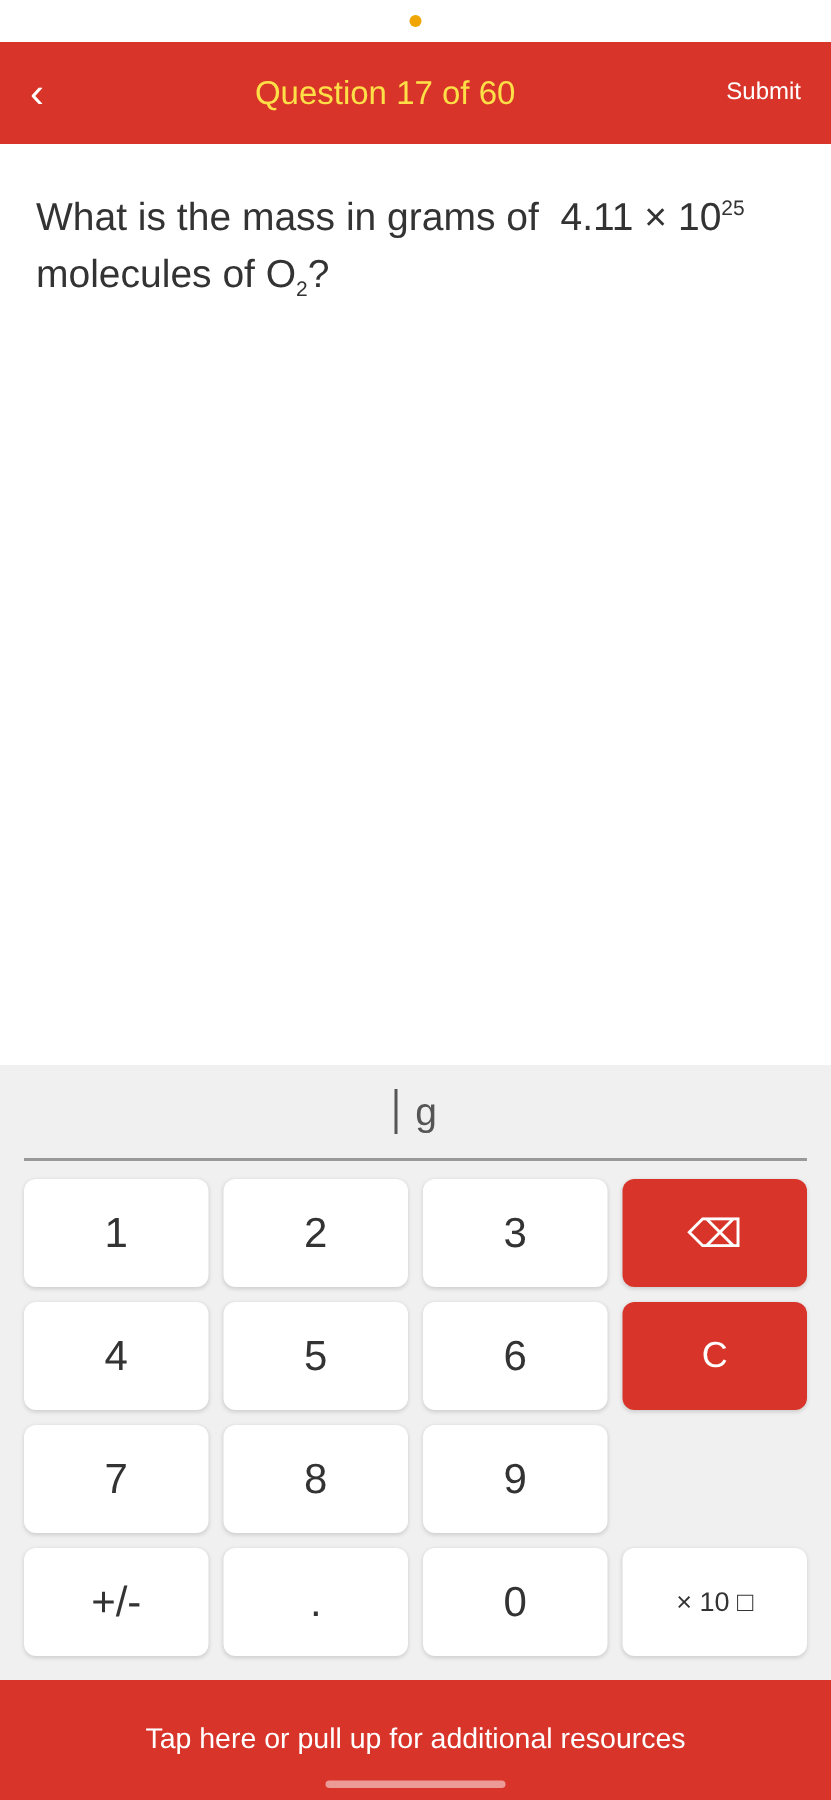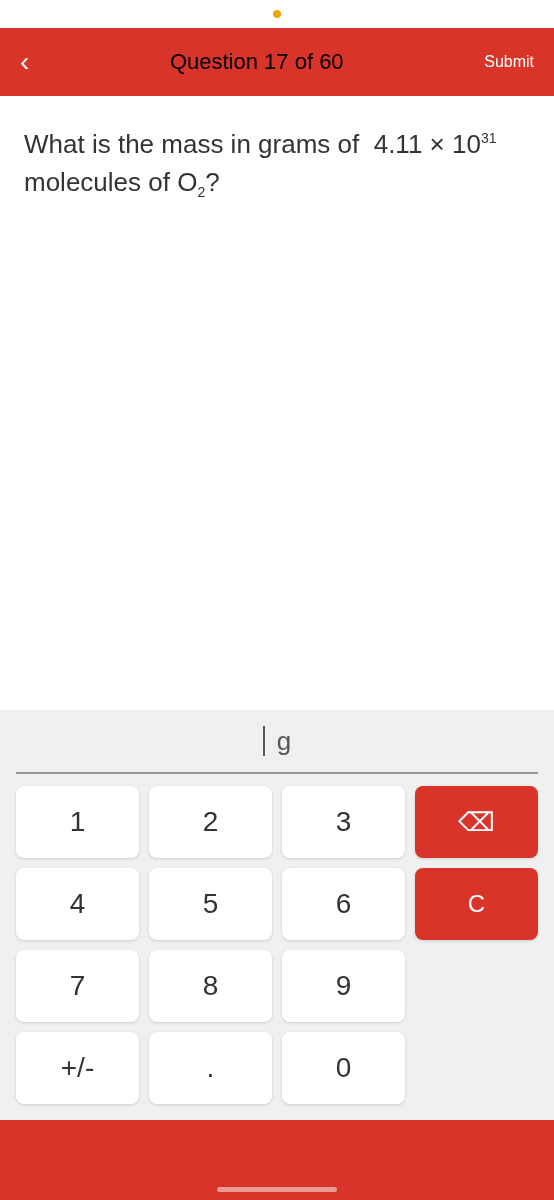--- a/index.html
+++ b/index.html
@@ -42,21 +42,21 @@
       padding: 0 20px;
     }
     .header-back {
       color: #fff;
       font-size: 28px;
       font-weight: 300;
       line-height: 1;
       cursor: pointer;
     }
     .header-title {
-      color: #000000;
+      color: #fde047;
       font-size: 22px;
       font-weight: 500;
     }
     .header-submit {
       color: #fff;
       font-size: 16px;
       font-weight: 400;
       cursor: pointer;
     }
 
@@ -210,21 +210,21 @@
 </div>
 
 <div class="header">
   <span class="header-back">‹</span>
   <span class="header-title">Question 17 of 60</span>
   <span class="header-submit">Submit</span>
 </div>
 
 <div class="question-area">
   <div class="question-text">
-    What is the mass in grams of &nbsp;4.11 × 10<sup>31</sup> molecules of O<sub>2</sub>?
+    What is the mass in grams of &nbsp;4.11 × 10<sup>25</sup> molecules of O<sub>2</sub>?
   </div>
 </div>
 
 <div class="input-area">
 
   <div class="answer-display">
     <div class="answer-display-value">
       <span class="cursor-line"></span>
       <span class="answer-unit">g</span>
     </div>
@@ -246,18 +246,20 @@
 
     <button class="key">7</button>
     <button class="key">8</button>
     <button class="key">9</button>
 
     <div style="grid-column:4; grid-row:3;"></div>
 
     <button class="key">+/-</button>
     <button class="key">.</button>
     <button class="key">0</button>
+    <button class="key red-outline key-x10">× 10 □</button>
   </div>
 </div>
 
 <div class="bottom-bar">
+  <span class="bottom-bar-text">Tap here or pull up for additional resources</span>
   <div class="bottom-handle"></div>
 </div>
 
 </body></html>

